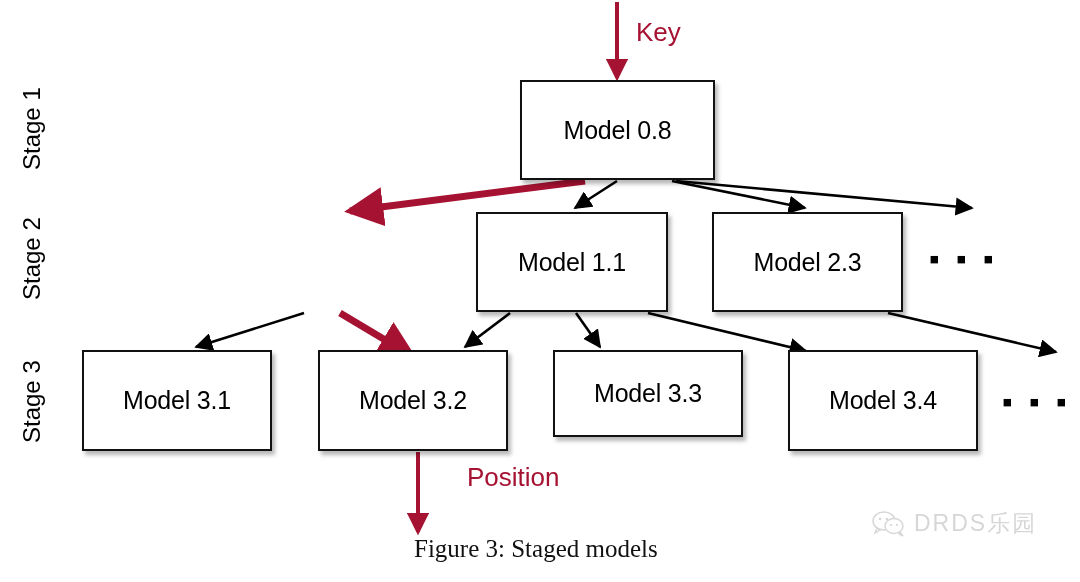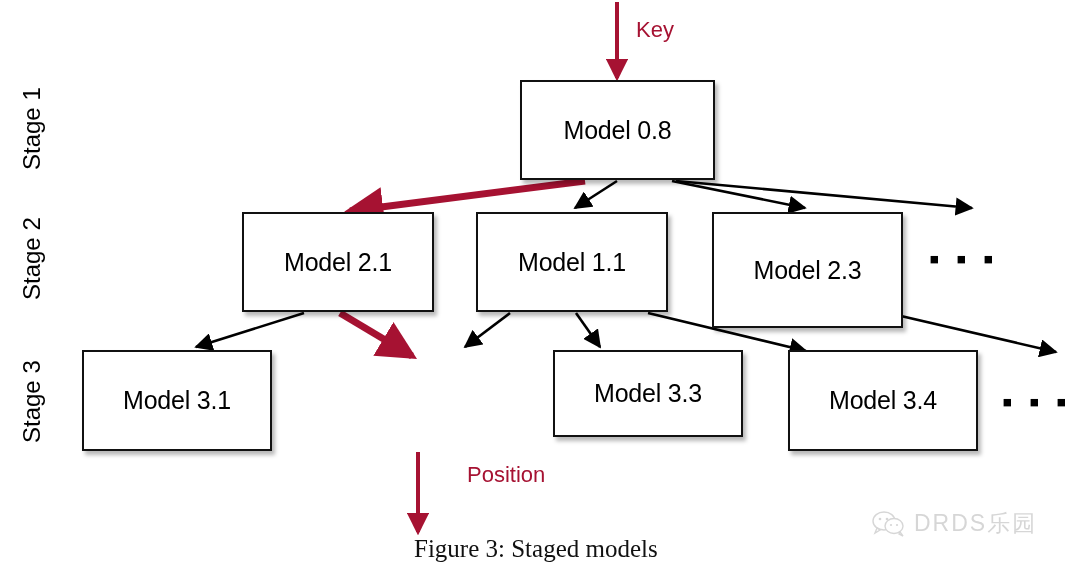--- a/index.html
+++ b/index.html
@@ -46,21 +46,21 @@
     font-size: 24px;
     color: #000000;
     transform: rotate(-90deg);
     transform-origin: left top;
     white-space: nowrap;
     z-index: 4;
   }
   .flow-label {
     position: absolute;
     font-family: "Liberation Sans", sans-serif;
-    font-size: 22px;
+    font-size: 26px;
     color: #a61232;
     white-space: nowrap;
     z-index: 5;
   }
   .ellipsis {
     position: absolute;
     font-family: "Liberation Sans", sans-serif;
     font-size: 30px;
     color: #000000;
     letter-spacing: 4px;
@@ -152,33 +152,33 @@
   </svg>
 
   <div class="stage-label" style="left:18px; top:170px;">Stage 1</div>
   <div class="stage-label" style="left:18px; top:300px;">Stage 2</div>
   <div class="stage-label" style="left:18px; top:443px;">Stage 3</div>
 
   <div class="node-box" style="left:520px; top:80px; width:195px; height:100px;">
     <span class="node-label">Model 0.8</span>
   </div>
 
-  <div class="node-box" style="left:242px; top:212px; width:192px; height:100px;">
-    <span class="node-label">Model 2.1</span>
-  </div>
   <div class="node-box" style="left:476px; top:212px; width:192px; height:100px;">
     <span class="node-label">Model 1.1</span>
   </div>
-  <div class="node-box" style="left:712px; top:212px; width:191px; height:116px;">
+  <div class="node-box" style="left:712px; top:212px; width:191px; height:100px;">
     <span class="node-label">Model 2.3</span>
   </div>
   <div class="ellipsis" style="left:929px; top:242px;">▪ ▪ ▪</div>
 
   <div class="node-box" style="left:82px; top:350px; width:190px; height:101px;">
     <span class="node-label">Model 3.1</span>
+  </div>
+  <div class="node-box" style="left:318px; top:350px; width:190px; height:101px;">
+    <span class="node-label">Model 3.2</span>
   </div>
   <div class="node-box" style="left:553px; top:350px; width:190px; height:87px;">
     <span class="node-label">Model 3.3</span>
   </div>
   <div class="node-box" style="left:788px; top:350px; width:190px; height:101px;text-align:center;">
     <span class="node-label">Model 3.4</span>
   </div>
   <div class="ellipsis" style="left:1002px; top:385px;">▪ ▪ ▪</div>
 
   <div class="flow-label" style="left:636px; top:17px;">Key</div>

